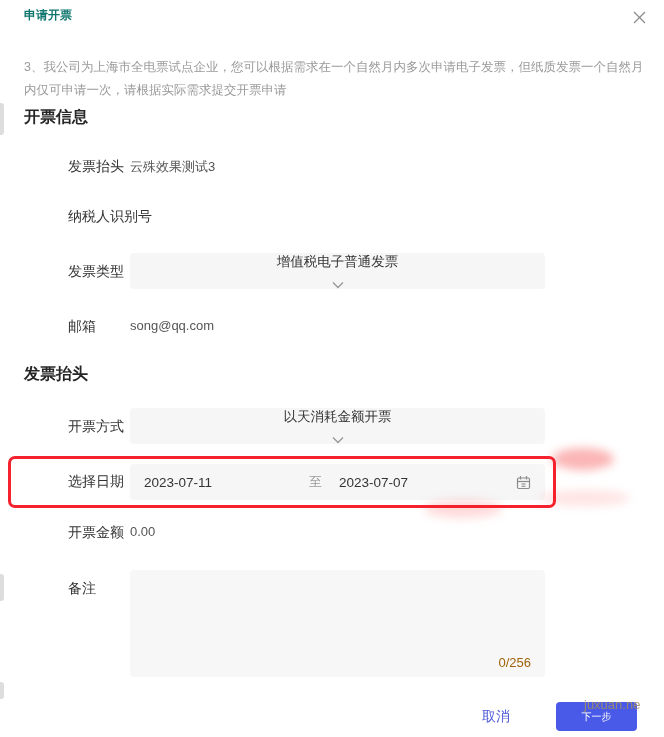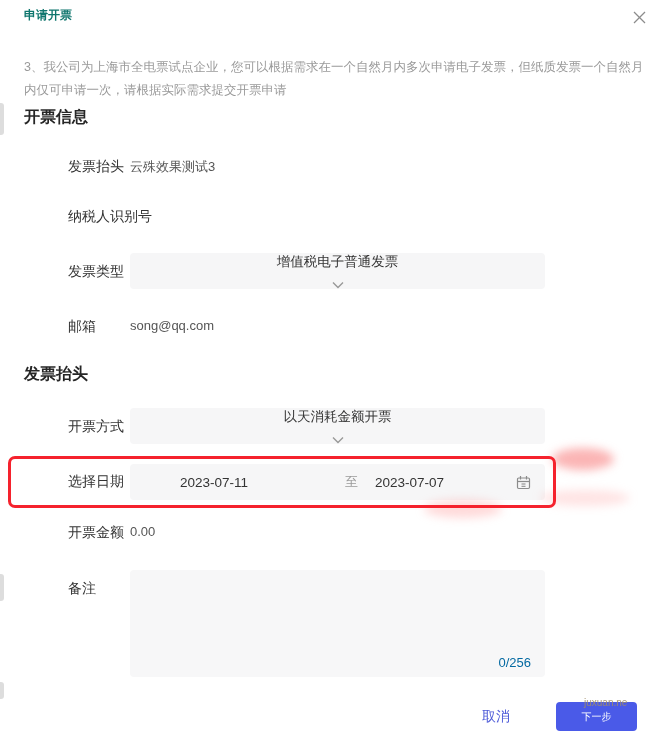--- a/index.html
+++ b/index.html
@@ -51,57 +51,57 @@
   .select-box .select-text {
     flex: 1; font-size: 13.5px; color: #333; white-space: nowrap;
   }
   .date-box {
     position: absolute; left: 130px; top: 464px; width: 415px; height: 36px;
     background: #f6f6f7; border-radius: 4px;
     display: flex; align-items: center;
     padding: 0 14px; cursor: pointer;
   }
   .date-text { font-size: 13.5px; color: #333; white-space: nowrap; }
-  .date-start { width: 165px; margin-left: 36px; }
+  .date-start { width: 165px; }
   .date-sep { font-size: 13px; color: #9a9a9a; width: 30px; }
   .date-end { flex: 1; }
   .annotation-box {
     position: absolute; left: 8px; top: 456px; width: 548px; height: 52px;
     border: 3px solid #f5222d; border-radius: 7px;
     pointer-events: none; z-index: 5;
   }
   .remark-wrap {
     position: absolute; left: 130px; top: 570px; width: 415px; height: 107px;
   }
   .remark-input {
     width: 100%; height: 100%;
     background: #f7f7f8; border: none; border-radius: 4px;
     resize: none; outline: none;
     font-family: "Liberation Sans", "DejaVu Sans", sans-serif;
     font-size: 13px; color: #333; padding: 10px 14px;
   }
   .remark-counter {
     position: absolute; right: 14px; bottom: 7px;
-    font-size: 13px; color: #0369a1; pointer-events: none;
+    font-size: 13px; color: #a16207; pointer-events: none;
   }
   .cancel-btn {
     position: absolute; left: 474px; top: 703px;
     width: 44px; height: 28px;
     background: transparent; border: none; cursor: pointer;
     font-family: inherit; font-size: 14px; color: #4c59d8;
   }
   .next-btn {
     position: absolute; left: 556px; top: 702px;
     width: 81px; height: 29px;
     background: #4a5ae8; border: none; border-radius: 4px; cursor: pointer;
     font-family: inherit; font-size: 10px; color: #fff;
   }
   .watermark-tag {
     position: absolute; left: 584px; top: 697px;
-    font-size: 10px; color: #a08d68; opacity: .9;
+    font-size: 13px; color: #a08d68; opacity: .9;
     white-space: nowrap; pointer-events: none; z-index: 6;
   }
   .edge-artifact {
     position: absolute; left: 0; width: 4px;
     background: #d4d4d4; border-radius: 0 3px 3px 0; opacity: .8;
     pointer-events: none;
   }
   .smudge {
     position: absolute; border-radius: 50%;
     filter: blur(5px); pointer-events: none; z-index: 4;

